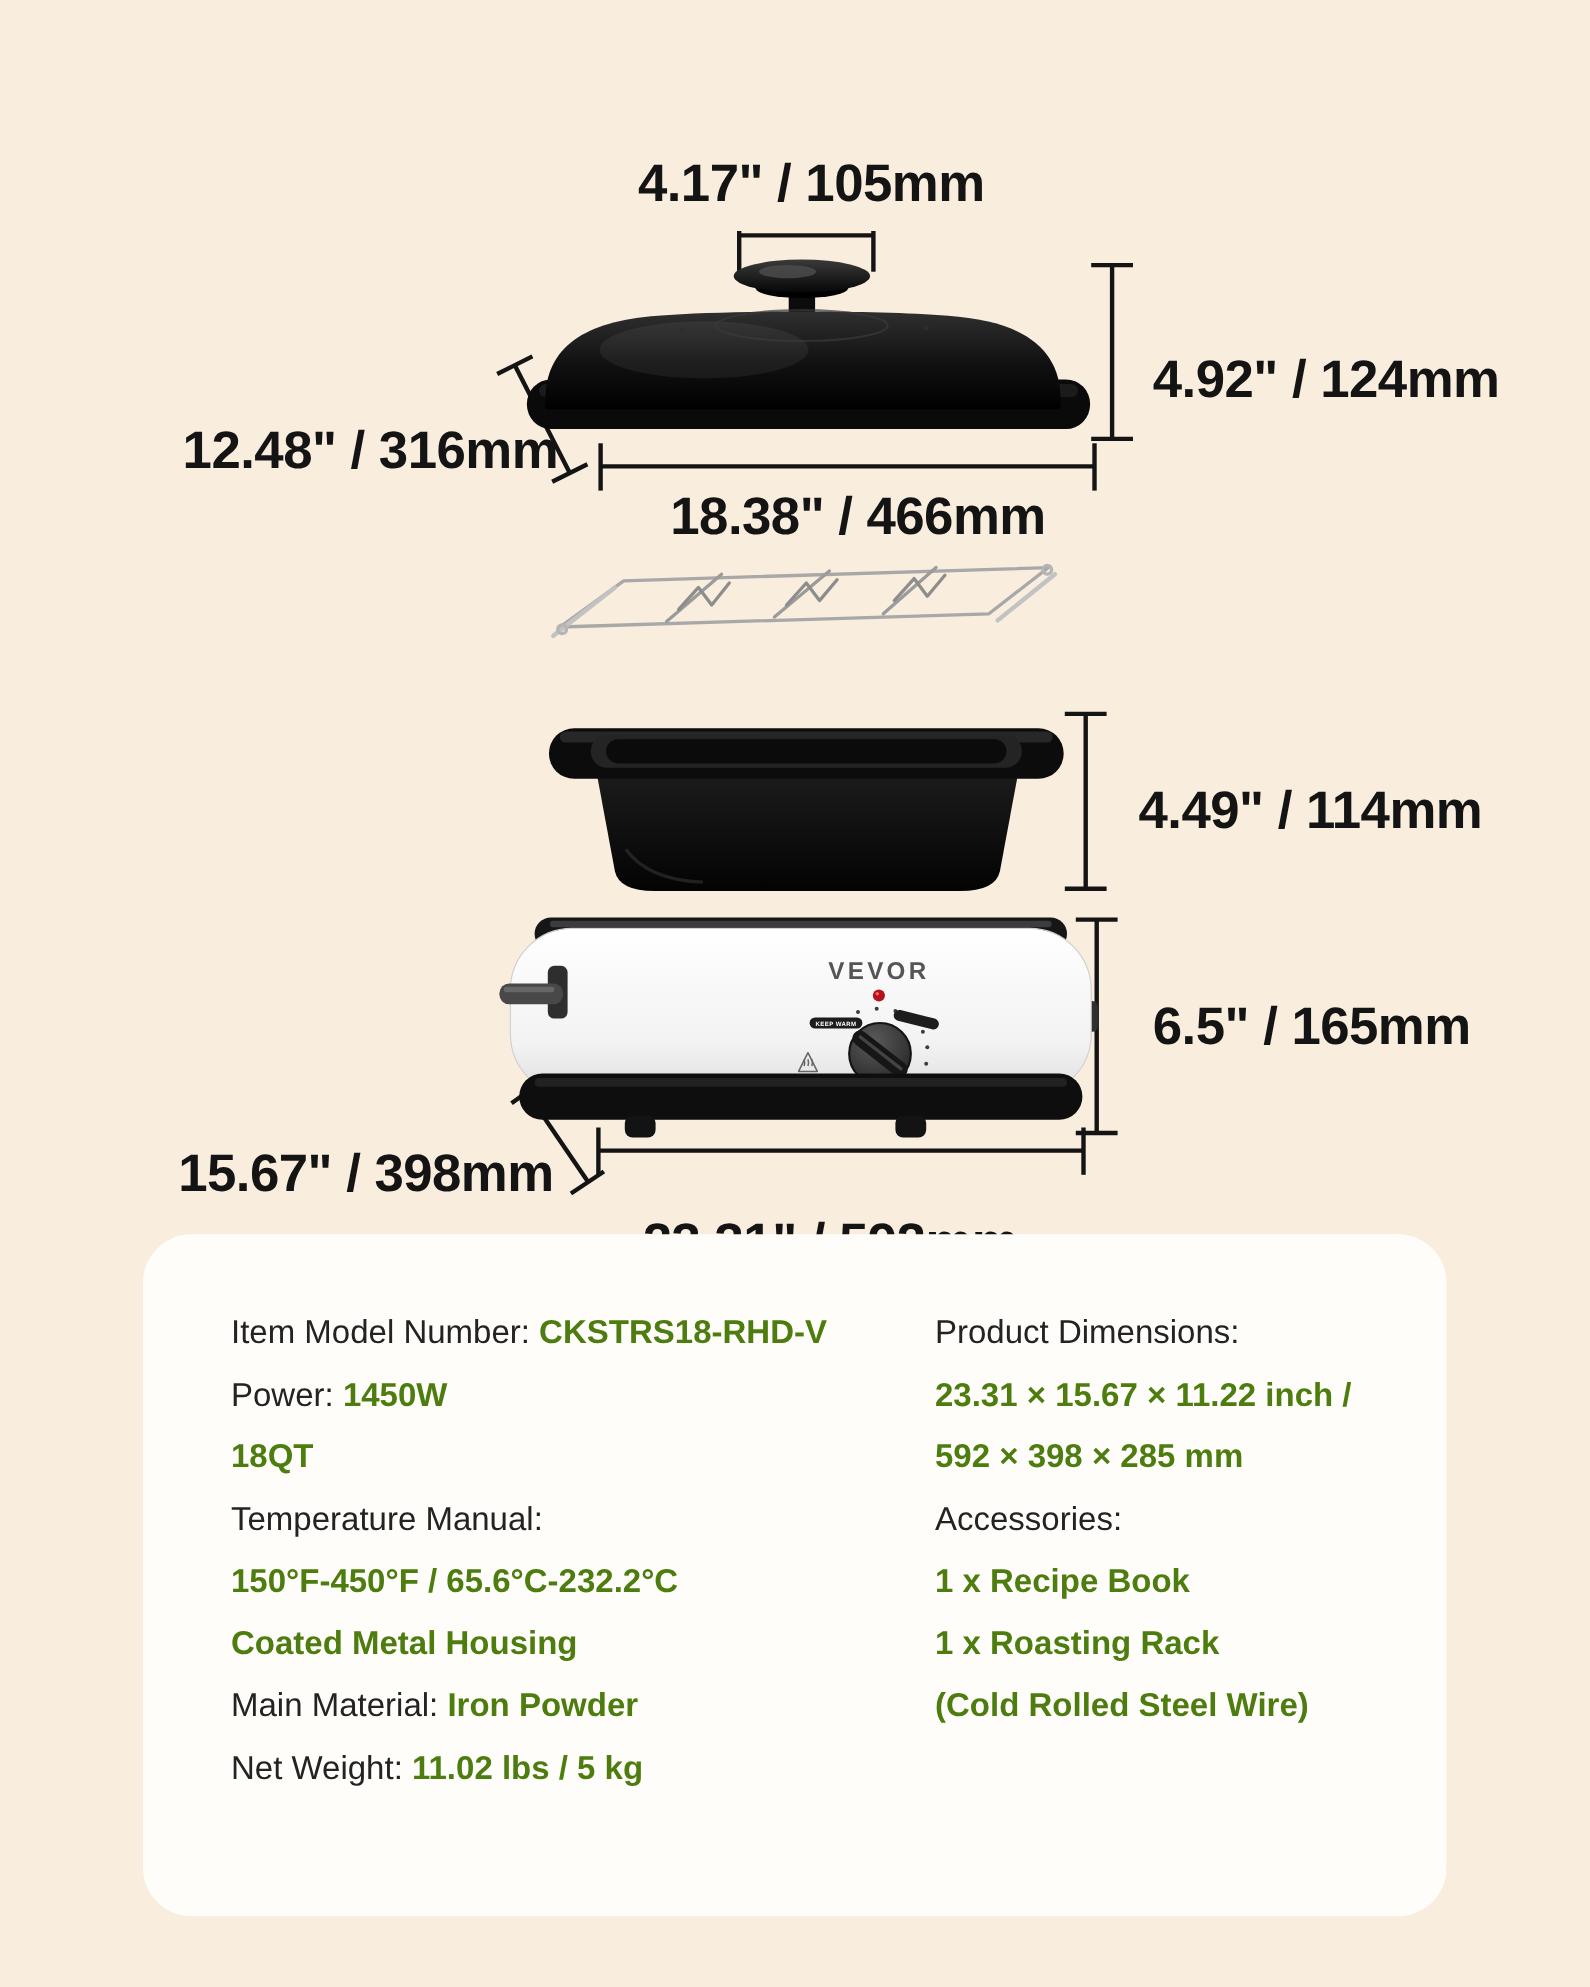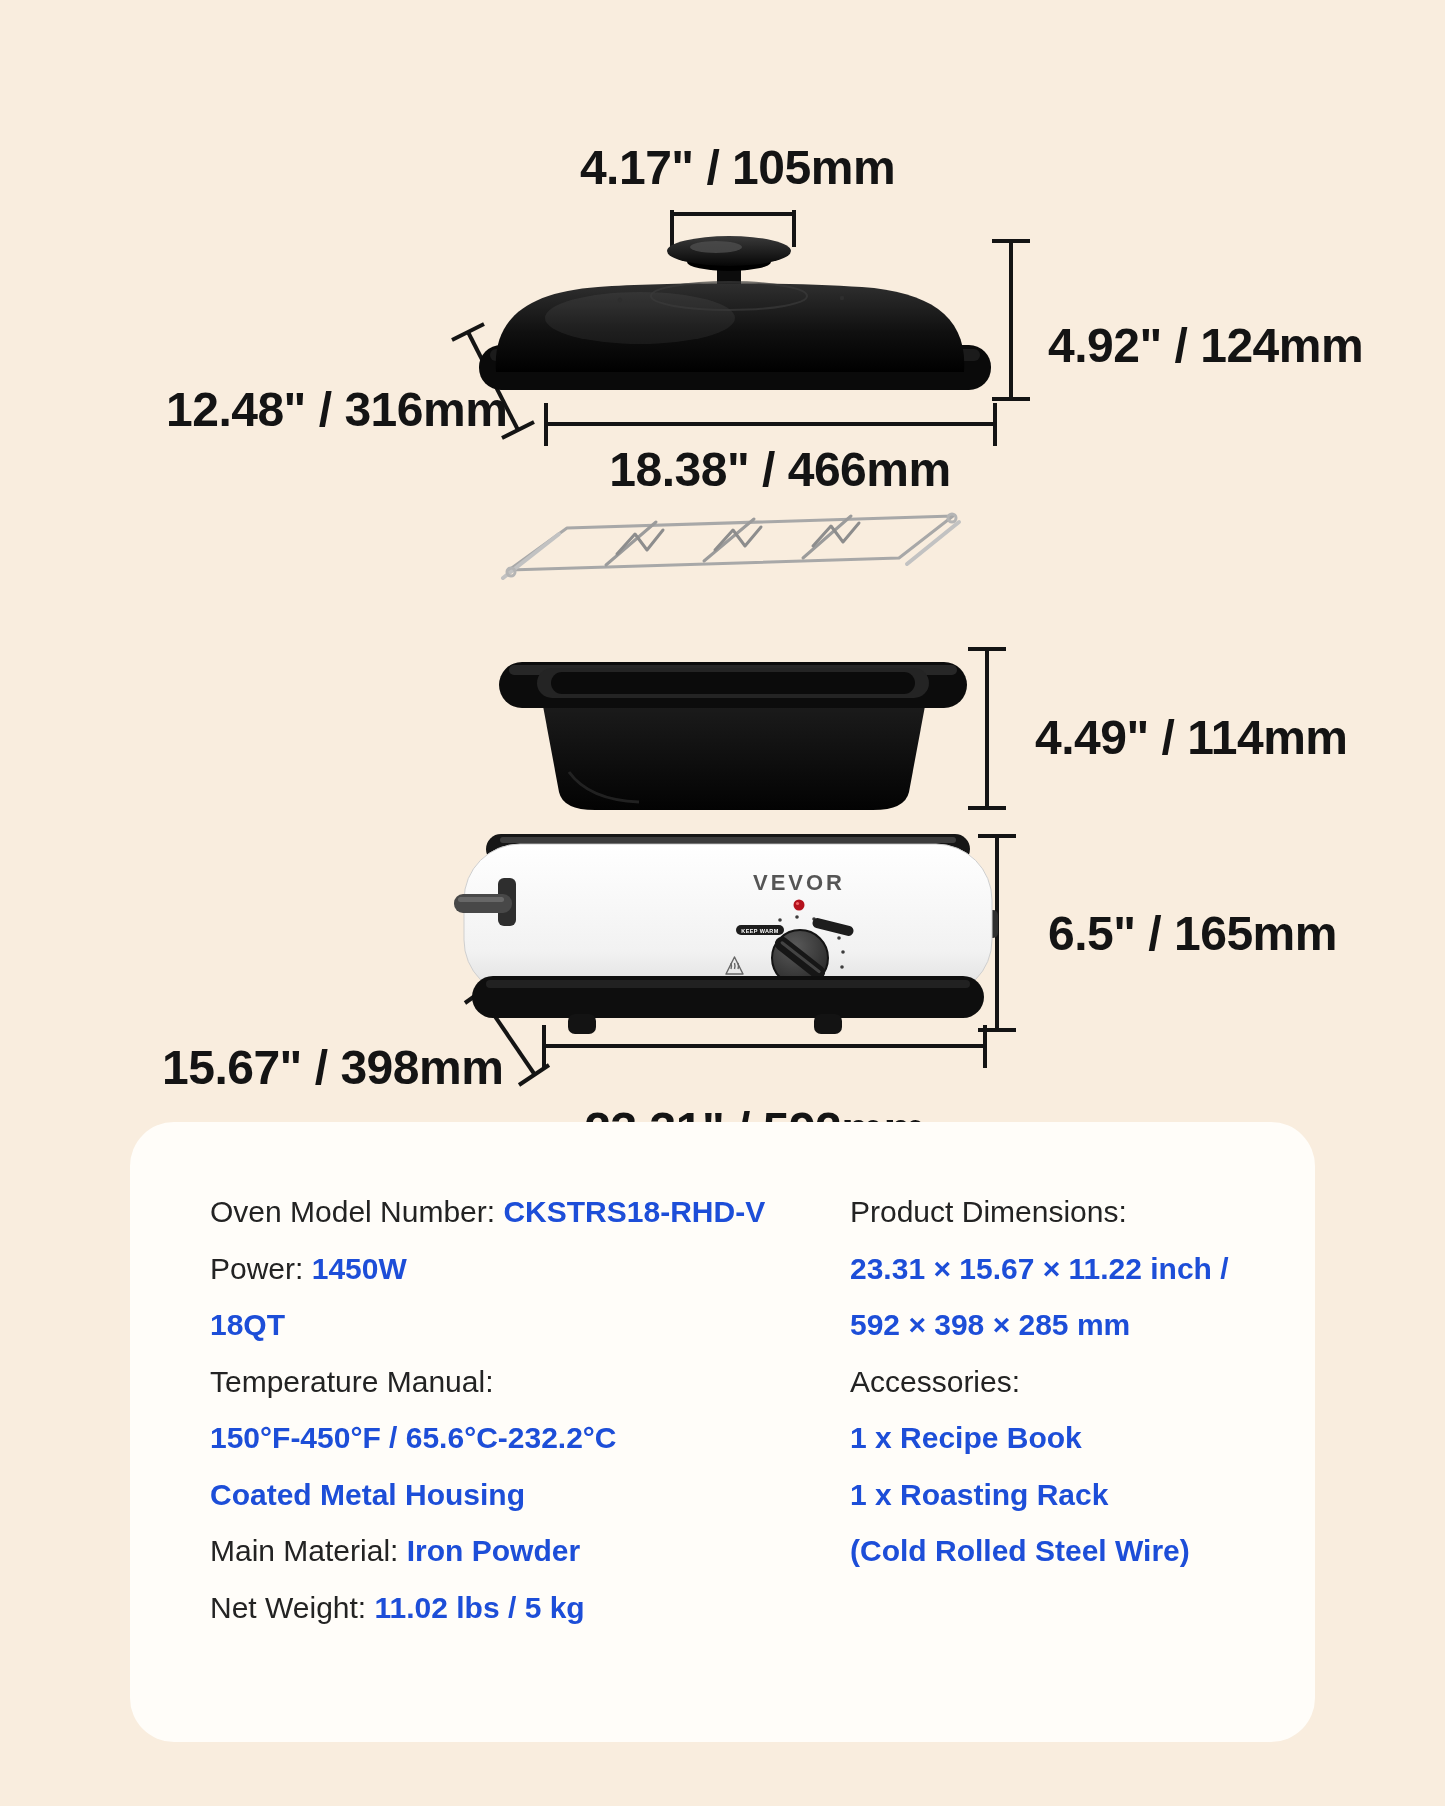--- a/index.html
+++ b/index.html
@@ -31,21 +31,21 @@
     box-sizing:border-box;
   }
   .col-left{width:640px;}
   .col-right{flex:1;}
   .spec-row{
     height:56.5px;
     display:flex;align-items:center;
     font-size:30px;color:#232323;
   }
   .spec-label{white-space:pre;}
-  .spec-value{color:#1d4ed8;font-weight:bold;white-space:pre;}
+  .spec-value{color:#4d7c0f;font-weight:bold;white-space:pre;}
   svg text{font-family:"Liberation Sans", sans-serif;}
 </style>
 </head>
 <body>
 
 <svg class="abs" style="left:0;top:0;" width="1445" height="1806" viewBox="0 0 1445 1806">
   <g stroke="#141414" stroke-width="4" fill="none">
 
     <line x1="672" y1="210" x2="672" y2="247"></line>
     <line x1="794" y1="210" x2="794" y2="247"></line>
@@ -221,21 +221,21 @@
 <div class="dim" style="left:166px;top:382px;">12.48" / 316mm</div>
 <div class="dim center" style="left:580px;top:442px;width:400px;">18.38" / 466mm</div>
 <div class="dim" style="left:1035px;top:710px;">4.49" / 114mm</div>
 <div class="dim" style="left:1048px;top:906px;">6.5" / 165mm</div>
 <div class="dim" style="left:162px;top:1040px;">15.67" / 398mm</div>
 <div class="dim center" style="left:555px;top:1102px;width:400px;">23.31" / 592mm</div>
 
 <div class="card">
   <div class="col-left">
     <div class="spec-row">
-        <span class="spec-label">Oven Model Number: </span>
+        <span class="spec-label">Item Model Number: </span>
         <span class="spec-value">CKSTRS18-RHD-V</span>
       </div>
     <div class="spec-row">
         <span class="spec-label">Power: </span>
         <span class="spec-value">1450W</span>
       </div>
     <div class="spec-row">
         <span class="spec-value">18QT</span>
       </div>
     <div class="spec-row">

